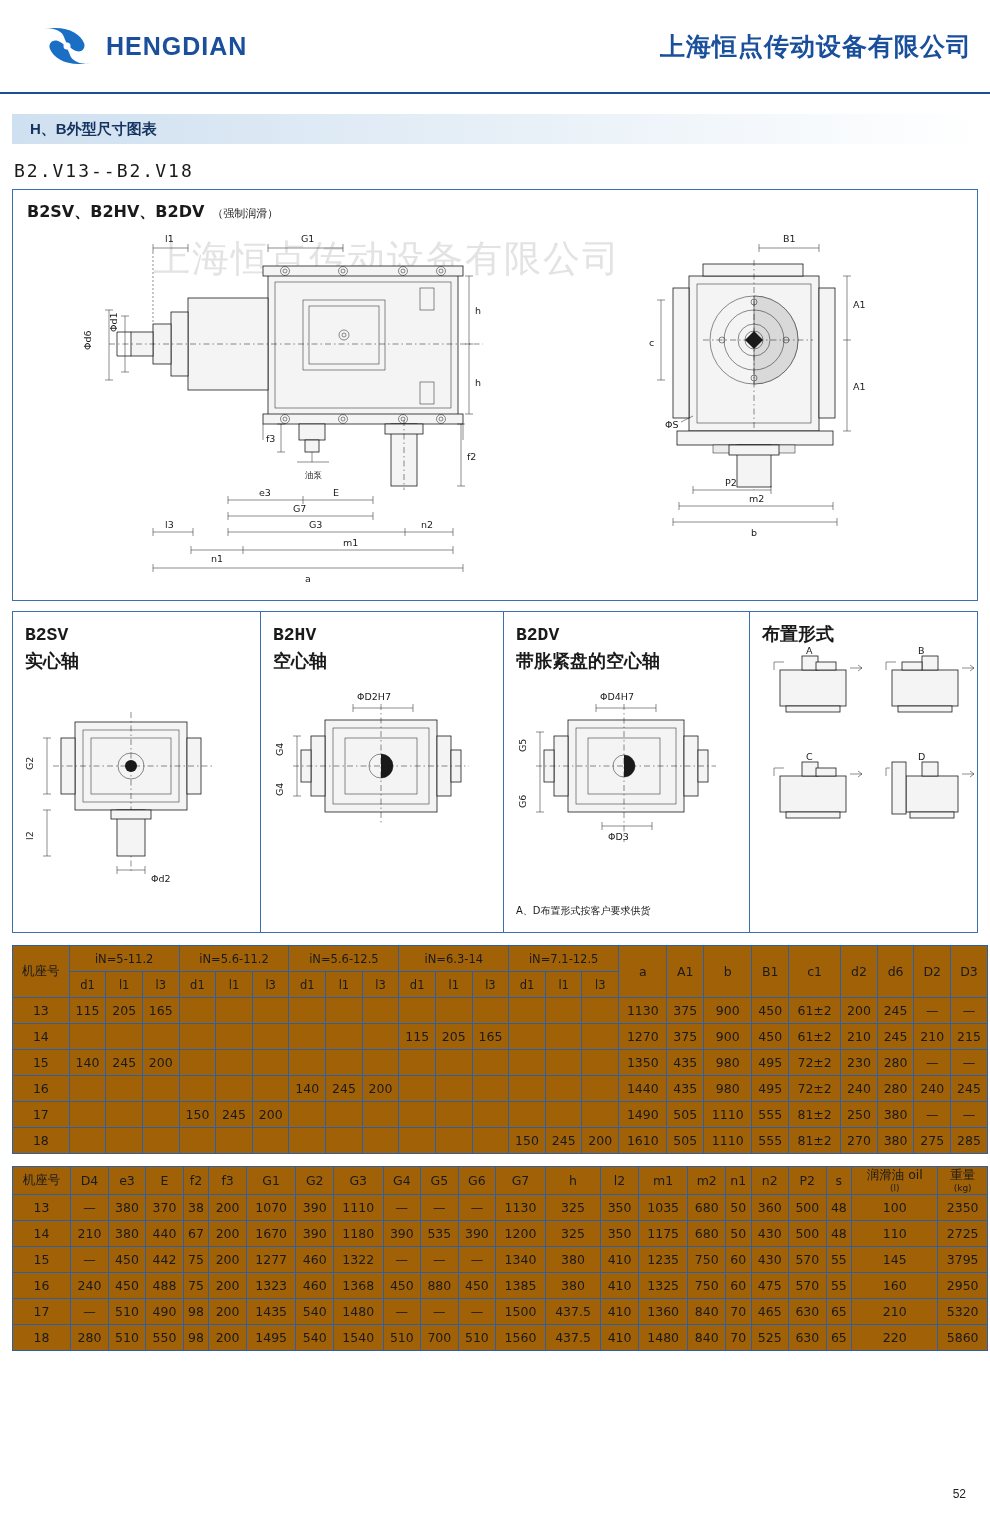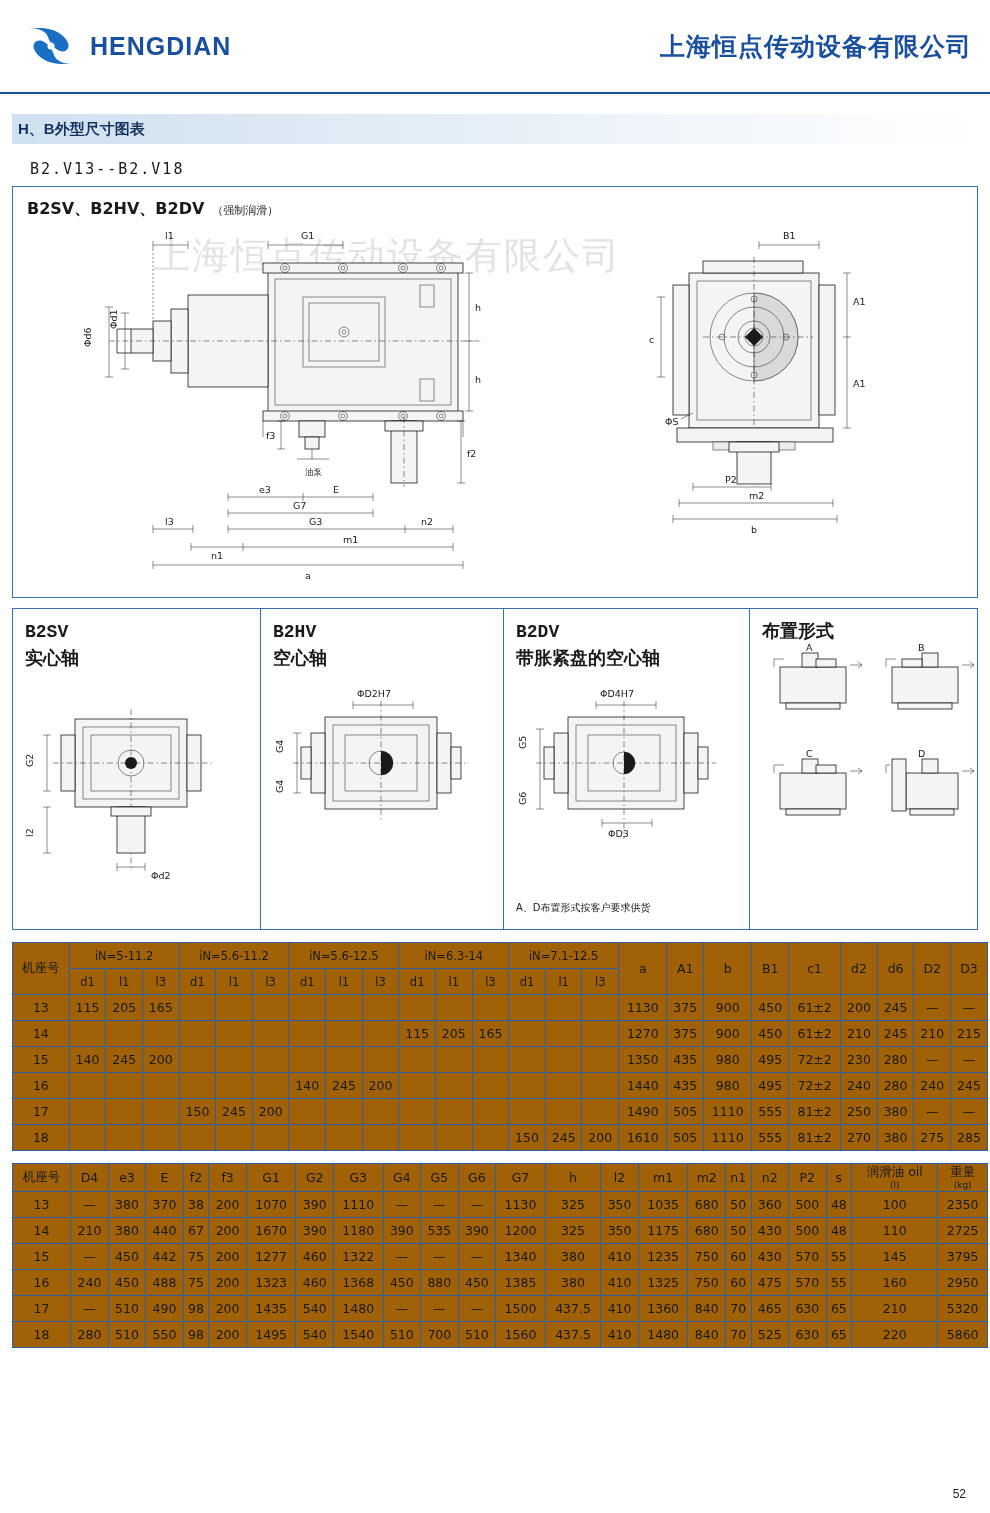--- a/index.html
+++ b/index.html
@@ -9,41 +9,41 @@
     font-family:"Liberation Sans","DejaVu Sans",sans-serif;
     color:#1a1a1a;
     position:relative;
     overflow:hidden;
   }
   
   .header{
     position:relative;height:92px;border-bottom:2px solid #1a4f9c;
     display:flex;align-items:center;
   }
-  .logo-wrap{display:flex;align-items:center;padding-left:24px;}
+  .logo-wrap{display:flex;align-items:center;padding-left:40px;}
   .logo-mark{width:54px;height:46px;position:relative;margin-right:12px;}
   .brand{
     font-size:25px;font-weight:bold;letter-spacing:1px;color:#1a4f9c;
     font-family:"Liberation Sans",sans-serif;
   }
   .company{
     position:absolute;right:18px;top:30px;
     font-size:25px;font-weight:bold;color:#1a4f9c;
     font-family:"DejaVu Sans",sans-serif;
     letter-spacing:1px;
   }
   
   .section-bar{
     margin:20px 12px 0 12px;height:30px;
     background:linear-gradient(to right,#cfe0f0 0%,#e9f1f8 55%,#ffffff 100%);
     display:flex;align-items:center;
   }
-  .section-bar .txt{font-size:15px;font-weight:bold;color:#14335e;padding-left:6px;}
+  .section-bar .txt{font-size:15px;font-weight:bold;color:#14335e;padding-left:18px;}
   .model-line{
-    margin:16px 0 8px 30px;font-size:15px;letter-spacing:2px;
+    margin:16px 0 8px 14px;font-size:18px;letter-spacing:2px;
     font-family:"DejaVu Sans Mono","Liberation Mono",monospace;
   }
   
   .panel{border:1px solid #3b6fb0;margin:0 12px;position:relative;background:#fff;}
   .panel-main{height:410px;}
   .panel-title{
     position:absolute;left:14px;top:12px;font-size:16px;font-weight:bold;
     font-family:"DejaVu Sans",sans-serif;
   }
   .panel-title small{font-size:11px;font-weight:normal;margin-left:8px;}

